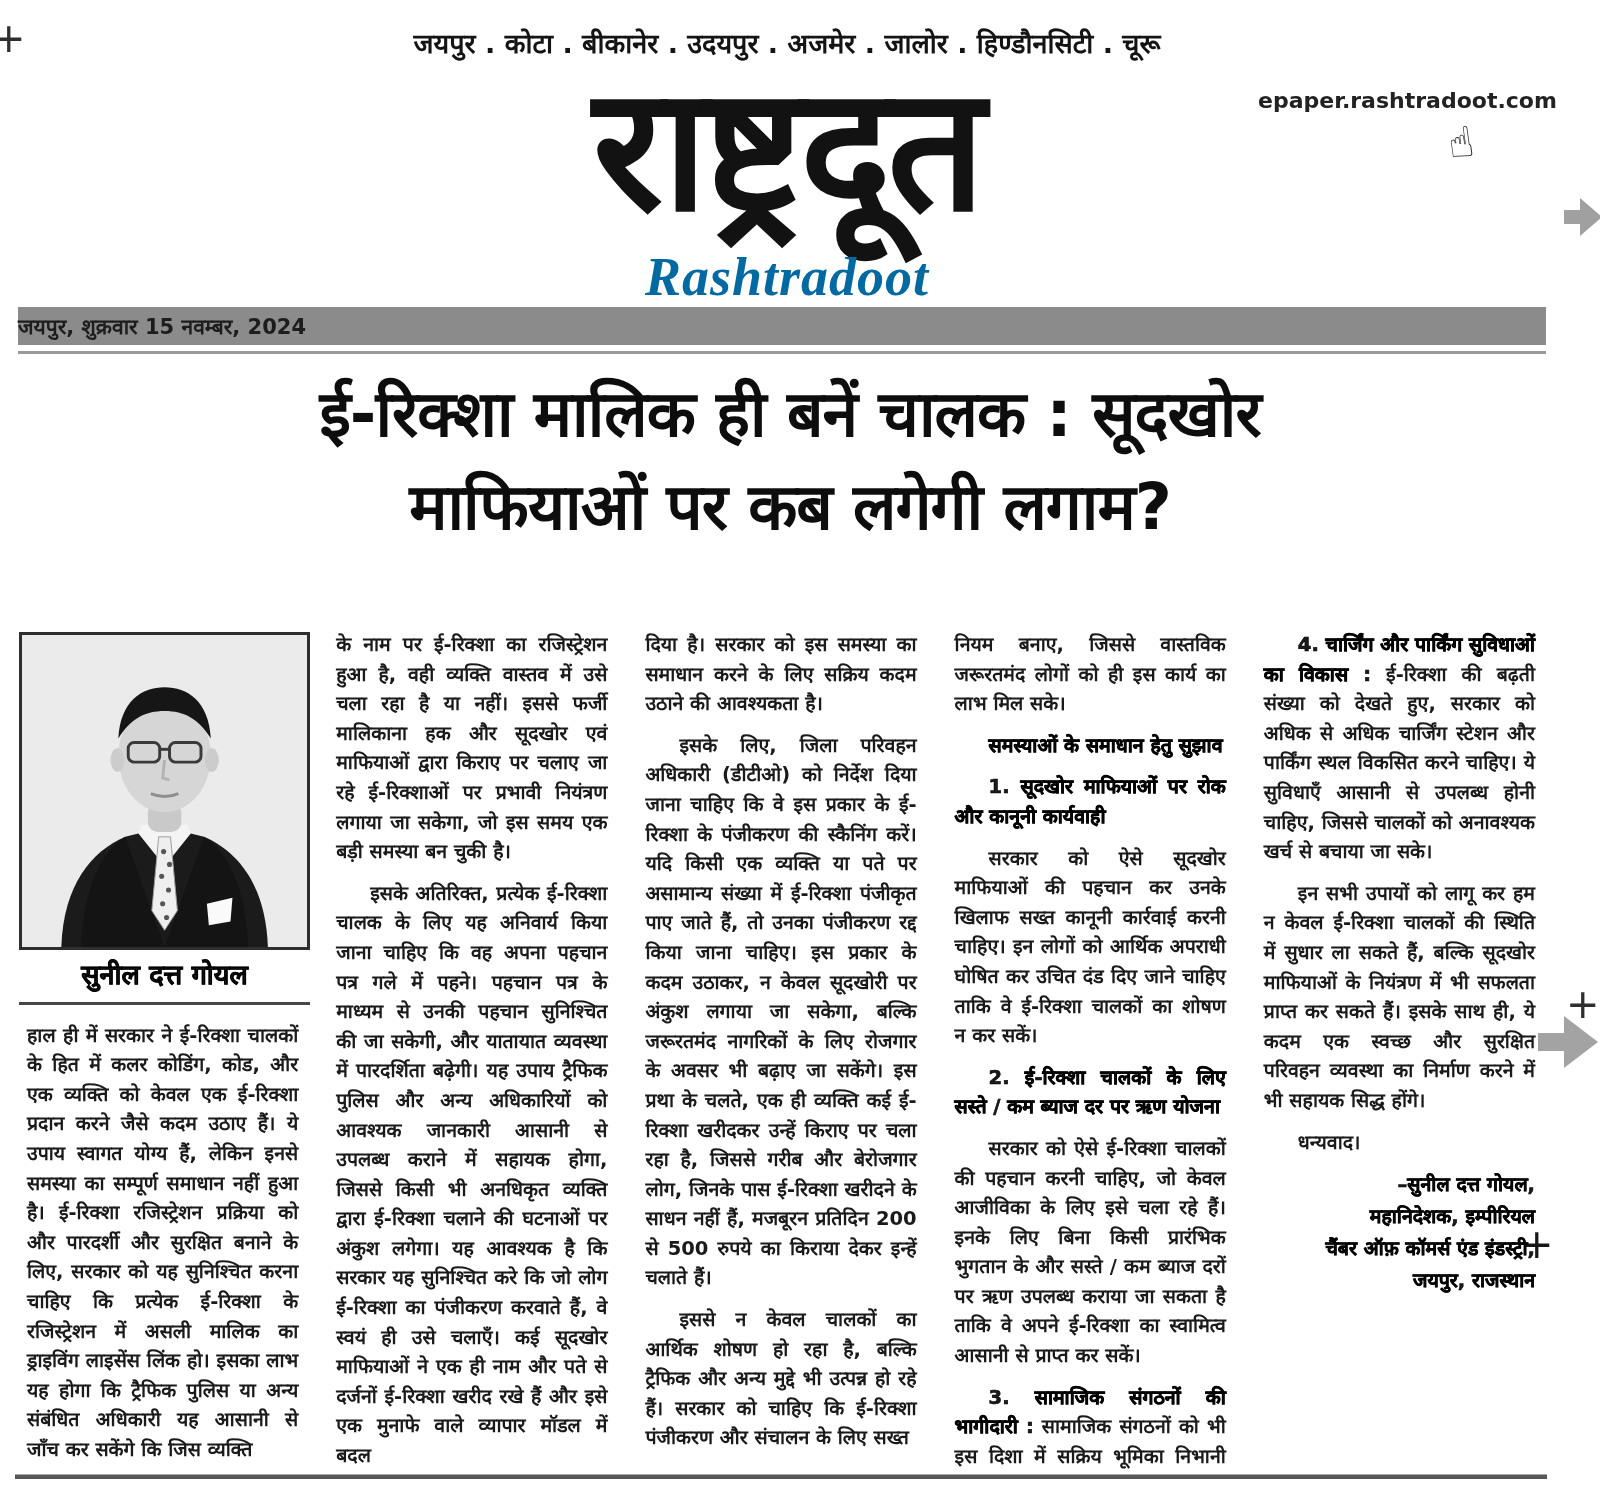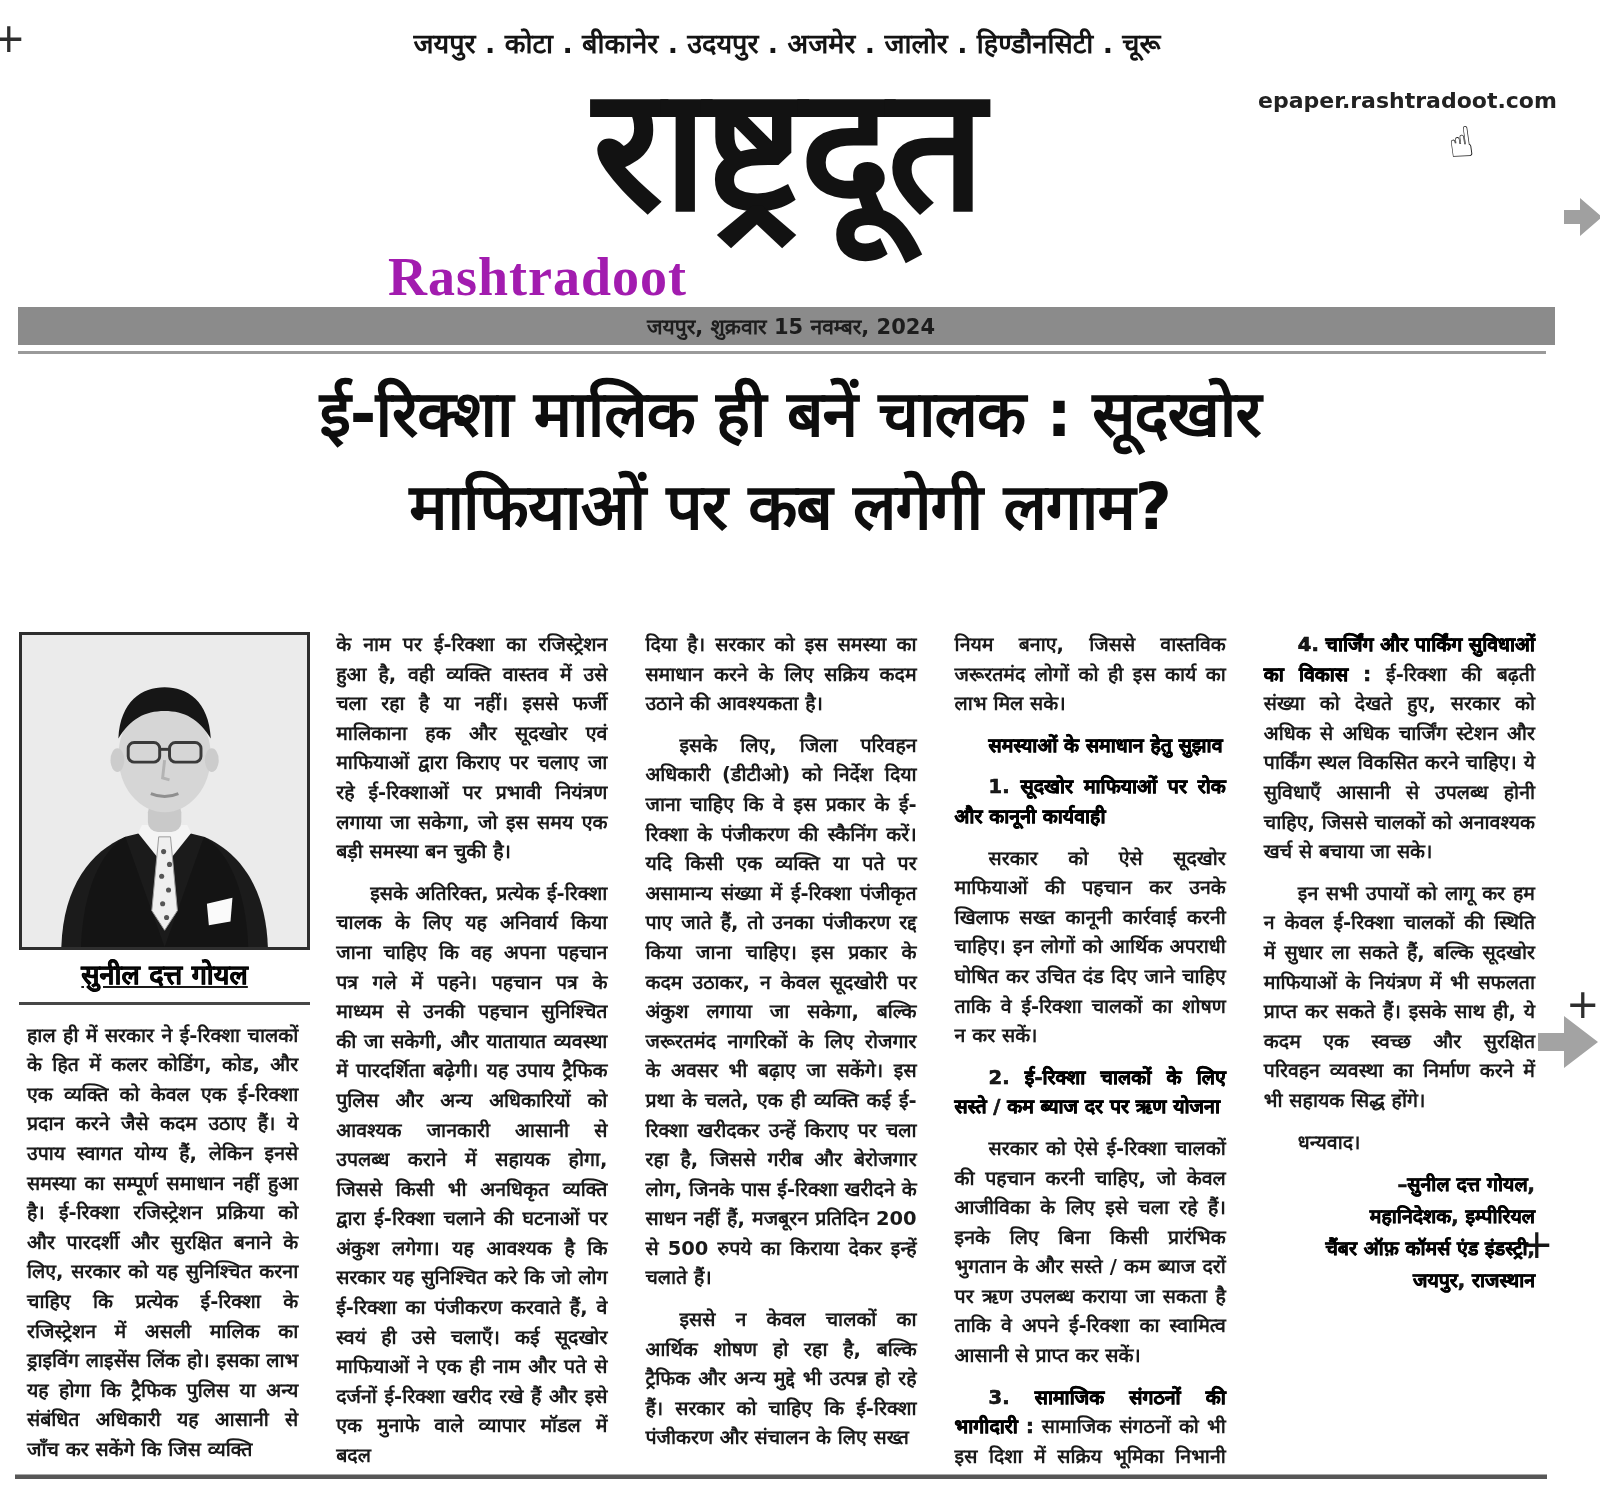--- a/index.html
+++ b/index.html
@@ -10,43 +10,43 @@
   
   .cities{position:absolute;left:388px;top:24px;width:798px;text-align:center;
           font-size:27px;font-weight:bold;color:#141414;white-space:nowrap;}
   .masthead-hindi{position:absolute;left:388px;top:42px;width:798px;text-align:center;
           font-size:172px;line-height:1.25;font-weight:bold;color:#121212;
           letter-spacing:-4px;white-space:nowrap;}
   .epaper{position:absolute;left:1258px;top:88px;width:250px;text-align:center;
           font-size:22px;font-weight:bold;color:#222;}
   .hand-cursor{position:absolute;left:1448px;top:118px;font-size:42px;color:#222;
           transform:rotate(-8deg);}
-  .masthead-eng{position:absolute;left:388px;top:246px;width:798px;
+  .masthead-eng{position:absolute;left:388px;top:246px;width:798px;text-align:center;
           font-family:"Liberation Serif",serif;font-size:54px;font-weight:bold;
-          color:#a21caf;letter-spacing:1px;}
+          color:#0369a1;letter-spacing:1px;font-style:italic;}
   .datebar{position:absolute;left:18px;top:307px;width:1528px;height:38px;background:#8b8b8b;
-          display:flex;align-items:center;justify-content:center;
-          font-size:21px;font-weight:bold;color:#1d1d1d;padding-left:9px;}
+          display:flex;align-items:center;justify-content:flex-start;
+          font-size:21px;font-weight:bold;color:#1d1d1d;}
   .subrule{position:absolute;left:18px;top:351px;width:1528px;height:3px;background:#9a9a9a;}
   
   .headline{position:absolute;left:30px;top:368px;width:1520px;text-align:center;
           font-weight:bold;color:#0d0d0d;font-size:64px;line-height:1.46;
           letter-spacing:-1px;white-space:nowrap;}
   
   .columns{position:absolute;left:15px;top:618px;width:1532px;height:856px;
           display:flex;gap:14px;}
   .col{flex:1 1 0;min-width:0;font-size:19.5px;line-height:29.6px;text-align:justify;
           font-weight:bold;color:#1a1a1a;overflow:hidden;}
   .blk{margin:12px;}
   .ind{text-indent:34px;}
   .head{-webkit-text-stroke:0.6px #000;}
   .lead{-webkit-text-stroke:0.6px #000;}
   .sign{text-align:right;line-height:32px;-webkit-text-stroke:0.5px #000;}
   
-  .photo-fig{margin:14px 0 0 4px;text-decoration:underline;}
+  .photo-fig{margin:14px 0 0 4px;}
   .photo-frame{width:100%;height:318px;border:3px solid #2e2e2e;box-sizing:border-box;
           background:#ebebeb;}
   .photo-frame svg{display:block;width:100%;height:100%;}
   .caption{text-align:center;font-size:27px;margin:10px 0 12px 0;-webkit-text-stroke:0.5px #000;}
   .caption-rule{height:3px;background:#474747;margin:0 0 16px 0;}
   
   .bottom-rule{position:absolute;left:15px;top:1474px;width:1532px;height:4px;
           background:#575757;border-top:1px solid #a8a8a8;}
   
   .nav-arrow{position:absolute;}

